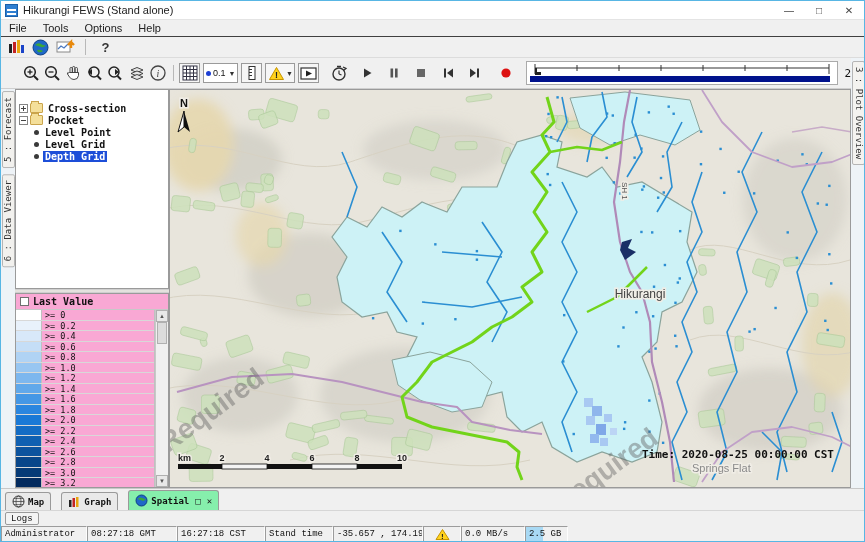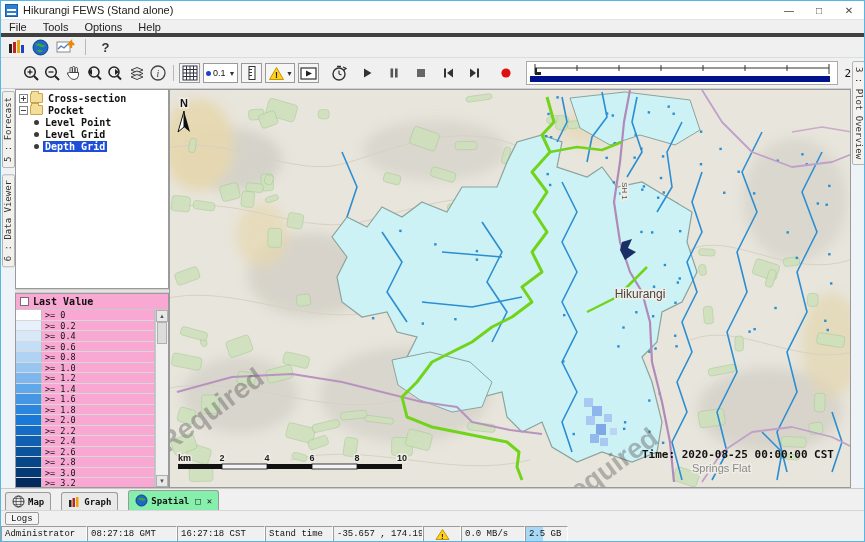--- a/index.html
+++ b/index.html
@@ -15,21 +15,21 @@
             position:relative;flex:0 0 auto}
   .app-icon::after{content:"";position:absolute;left:1px;right:1px;top:4px;height:2px;background:#fff;
             box-shadow:0 4px 0 #fff}
   .title-text{font-size:11px;color:#222}
   .win-btns{margin-left:auto;display:flex;height:100%}
   .win-btn{width:30px;height:100%;display:flex;align-items:center;justify-content:center;
            font-size:10px;color:#444;cursor:default}
 
   
   .menubar{position:absolute;left:0;top:19px;width:863px;height:17px;background:#f0f0f0;
-           display:flex;align-items:center;border-bottom:4px solid #404040}
+           display:flex;align-items:center;border-bottom:1px solid #404040}
   .menu-item{padding:1px 8px;font-size:11px;color:#222}
 
   
   .toolbar1{position:absolute;left:0;top:36px;width:863px;height:21px;display:flex;
             align-items:center;gap:4px;padding-left:4px;border-bottom:1px solid #dcdcdc}
   .toolbar2{position:absolute;left:0;top:57px;width:850px;height:31px;display:flex;
             align-items:center;padding-left:20px;border-bottom:1px solid #cfcfcf;background:#f0f0f0}
   .tbtn{width:21px;height:20px;display:flex;align-items:center;justify-content:center;flex:0 0 auto}
   .tbtn.framed{border:1px solid #9a9a9a;background:#f6f6f6}
   .tsep{width:1px;height:16px;background:#b8b8b8;margin:0 5px;flex:0 0 auto}
@@ -52,21 +52,21 @@
   .right-strip{position:absolute;left:850px;top:57px;width:15px;height:430px;background:#eef3f7;
                display:flex;flex-direction:column;align-items:center;padding-top:3px}
   .vtab-right{writing-mode:vertical-rl;background:#f4f3f0;border:1px solid #b5b5b5;border-radius:2px;
               font-size:9px;color:#333;padding:5px 0;width:13px;text-align:center;
               font-family:"DejaVu Sans Mono",monospace}
 
   
   .left-panel{position:absolute;left:14px;top:88px;width:154px;height:399px;background:#f0f0f0;
               display:flex;flex-direction:column}
   .tree{height:200px;background:#fff;border:1px solid #9a9a9a;overflow:hidden;
-        font-family:"DejaVu Sans Mono",monospace;font-size:10px;font-weight:bold;padding:2px 0}
+        font-family:"DejaVu Sans Mono",monospace;font-size:10px;font-weight:bold;padding:12px 0}
   .trow{display:flex;align-items:center;height:12px;white-space:nowrap}
   .pm{width:9px;height:9px;border:1px solid #848484;background:#fff;margin:0 2px 0 3px;
       position:relative;flex:0 0 auto}
   .pm::before{content:"";position:absolute;left:1px;right:1px;top:3px;height:1px;background:#444}
   .pm.plus::after{content:"";position:absolute;top:1px;bottom:1px;left:3px;width:1px;background:#444}
   .folder{width:13px;height:10px;background:#f4df9a;border:1px solid #caa44c;border-radius:1px;
           margin-right:3px;flex:0 0 auto;position:relative}
   .folder::before{content:"";position:absolute;top:-3px;left:0;width:6px;height:2px;
           background:#f4df9a;border:1px solid #caa44c;border-bottom:none}
   .bullet{width:5px;height:5px;border-radius:50%;background:#3a3a3a;margin:0 4px 0 2px;flex:0 0 auto}

